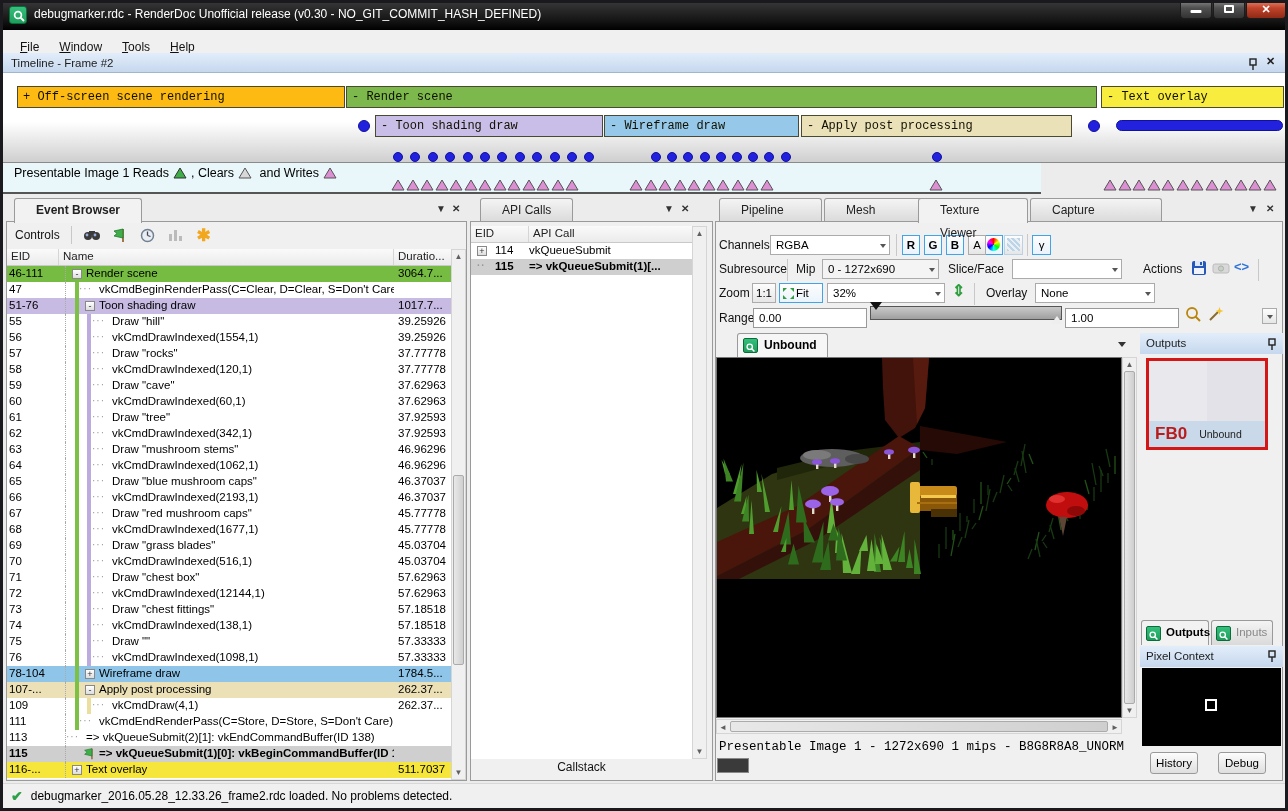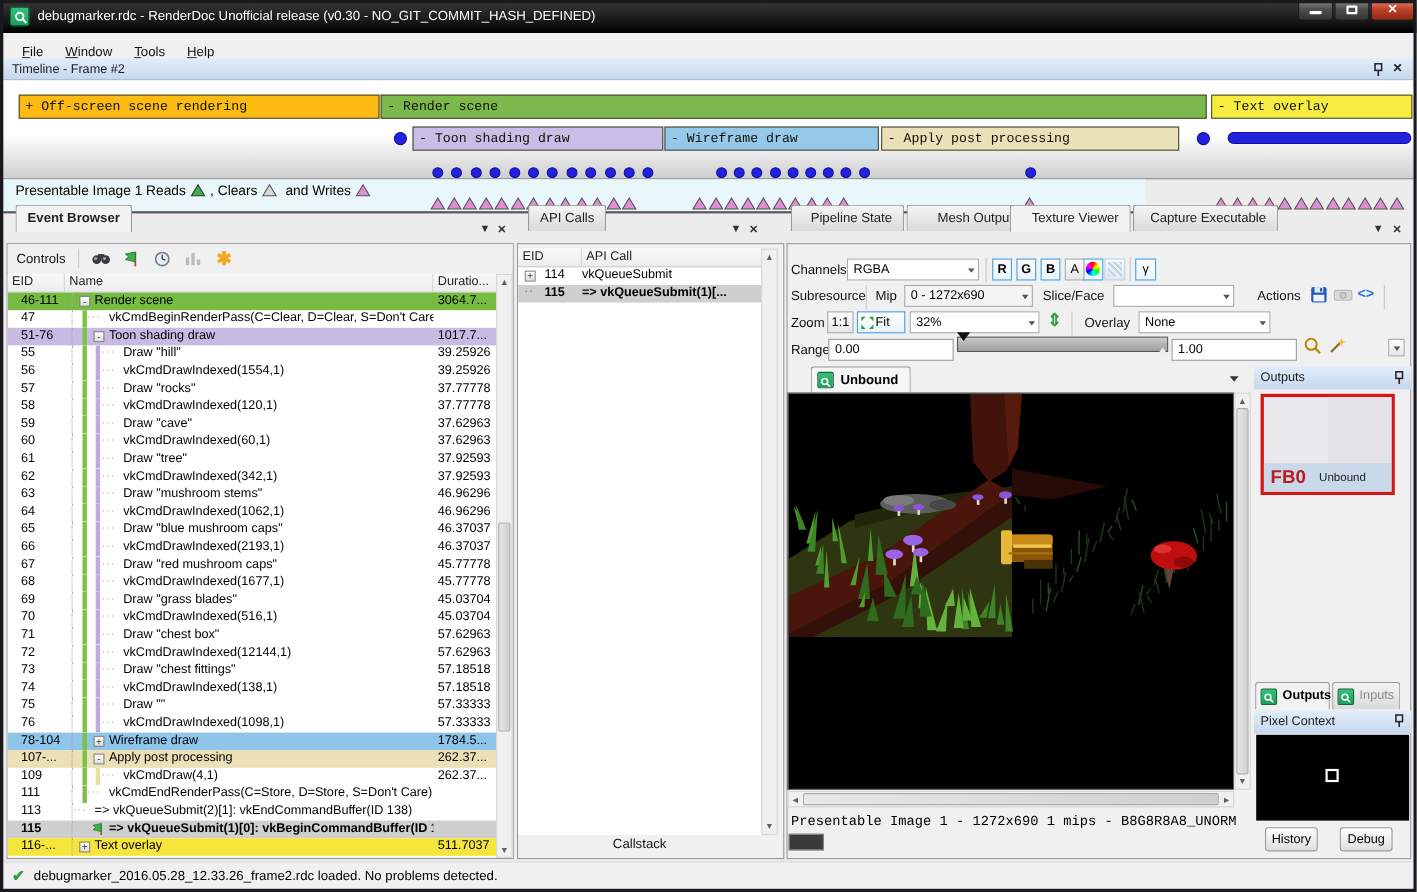--- a/index.html
+++ b/index.html
@@ -28,35 +28,35 @@
 #tl-close{position:absolute;left:1266px;top:55px;font-size:11px;color:#222;font-weight:bold}
 #tl-body{position:absolute;left:3px;top:73px;width:1282px;height:90px;background:linear-gradient(#FFFFFF 55%,#CFCFCF);border-bottom:1px solid #8A8A8A;overflow:hidden}
 .tl-bar{position:absolute;height:22px;border:1px solid #4a4a33;font-family:"Liberation Mono",monospace;font-size:12px;line-height:20px;padding-left:5px;white-space:nowrap;overflow:hidden;color:#101000}
 .tl-dot{position:absolute;border-radius:50%;background:#2121DE;border:1px solid #1111A0}
 .tl-pill{position:absolute;height:11px;border-radius:6px;background:#2121DE;border:1px solid #1111A0}
 #presentable{position:absolute;left:3px;top:163px;width:1038px;height:31px;background:#E9F7FB;border-bottom:2px solid #555}
 #presentable-label{position:absolute;left:11px;top:3px;font-family:"Liberation Mono",monospace;font-size:12.5px;color:#000;display:flex;align-items:center;gap:4px;white-space:pre}
 #tl-tris{position:absolute;left:0;top:16px;width:1282px;height:14px}
 .tri-svg{position:absolute;top:0}
 
-.tabbar-tab{position:absolute;top:186px;height:24px;background:linear-gradient(#F4F4F4,#DADADA);border:1px solid #9A9A9A;border-bottom:none;border-top-left-radius:3px;border-top-right-radius:3px;font-size:12px;color:#222;text-align:right;line-height:23px;padding:0 10px}
+.tabbar-tab{position:absolute;top:198px;height:24px;background:linear-gradient(#F4F4F4,#DADADA);border:1px solid #9A9A9A;border-bottom:none;border-top-left-radius:3px;border-top-right-radius:3px;font-size:12px;color:#222;text-align:left;line-height:23px;padding:0 21px}
 .tabbar-tab.active{background:#F2F2F2;height:25px;z-index:5}
 .tab-ctl{position:absolute;top:203px;font-size:10px;color:#333;z-index:6}
 .panel-body{position:absolute;top:221px;height:560px;background:#F0F0F0;border:1px solid #9A9A9A;z-index:2}
 
 #eb-body{left:6px;width:461px}
 #eb-toolbar{position:absolute;left:7px;top:222px;width:459px;height:26px;background:#F0F0F0;display:flex;align-items:center;gap:6px;padding-left:8px;z-index:3}
 #eb-toolbar .lbl{font-size:12px;color:#111;margin-right:2px}
 .tb-sep{width:1px;height:18px;background:#C8C8C8;margin:0 3px}
 .tb-icon{width:22px;height:20px;display:flex;align-items:center;justify-content:center}
 #eb-table{position:absolute;left:7px;top:249px;width:444px;height:530px;background:#fff;overflow:hidden;z-index:3}
 .grid-head{display:flex;height:17px;background:linear-gradient(#FAFAFA,#EBEBEB);border-bottom:1px solid #C9C9C9;font-size:11.5px;color:#222}
 .grid-head .hc{padding:1px 4px;border-right:1px solid #D5D5D5;white-space:nowrap;overflow:hidden}
 .erow{display:flex;height:16px;font-size:11.5px;color:#000;white-space:nowrap}
-.ecell-eid{width:52px;padding:1px 0 0 12px;flex:none}
+.ecell-eid{width:52px;padding:1px 0 0 2px;flex:none}
 .ecell-name{flex:1;position:relative;overflow:hidden}
 .ecell-dur{width:57px;flex:none;padding:1px 0 0 4px}
 .bg-green{background:#76BB42}.bg-purple{background:#C7BAE3}.bg-blue{background:#8FC5E9}
 .bg-tan{background:#EBE0B6}.bg-yellow{background:#F6E63B}.bg-selected{background:#CFCFCF}
 .gd{position:absolute;left:6px;top:0;height:16px;border-left:1px dotted #AAA}
 .gbar{position:absolute;top:0;width:4px;height:16px}
 .gbar.g{left:16px;background:#7CC144}.gbar.p{left:28px;background:#BCABDF}.gbar.t{left:28px;background:#EADF9E}
 .expbox{position:absolute;top:3px;width:10px;height:10px;border:1px solid #888;background:linear-gradient(#fff,#ddd);font-size:9px;line-height:8px;text-align:center;color:#333}
 .leafdots{position:absolute;top:1px;color:#999;font-size:10px;letter-spacing:1px}
 .elabel{position:absolute;top:1px}

